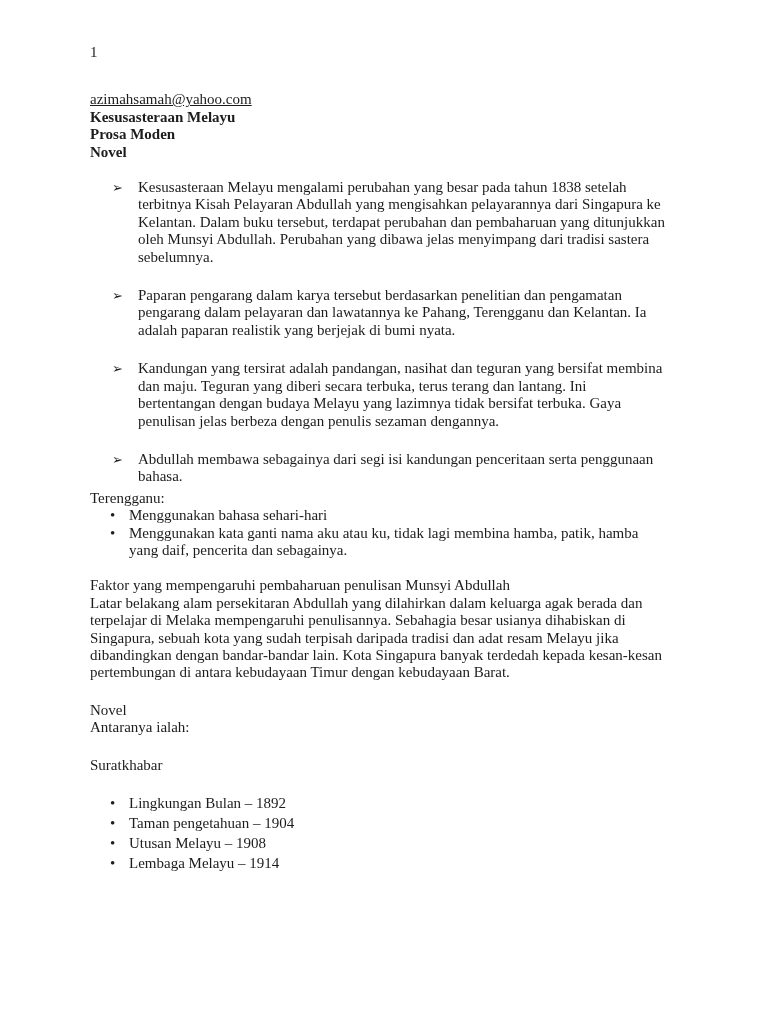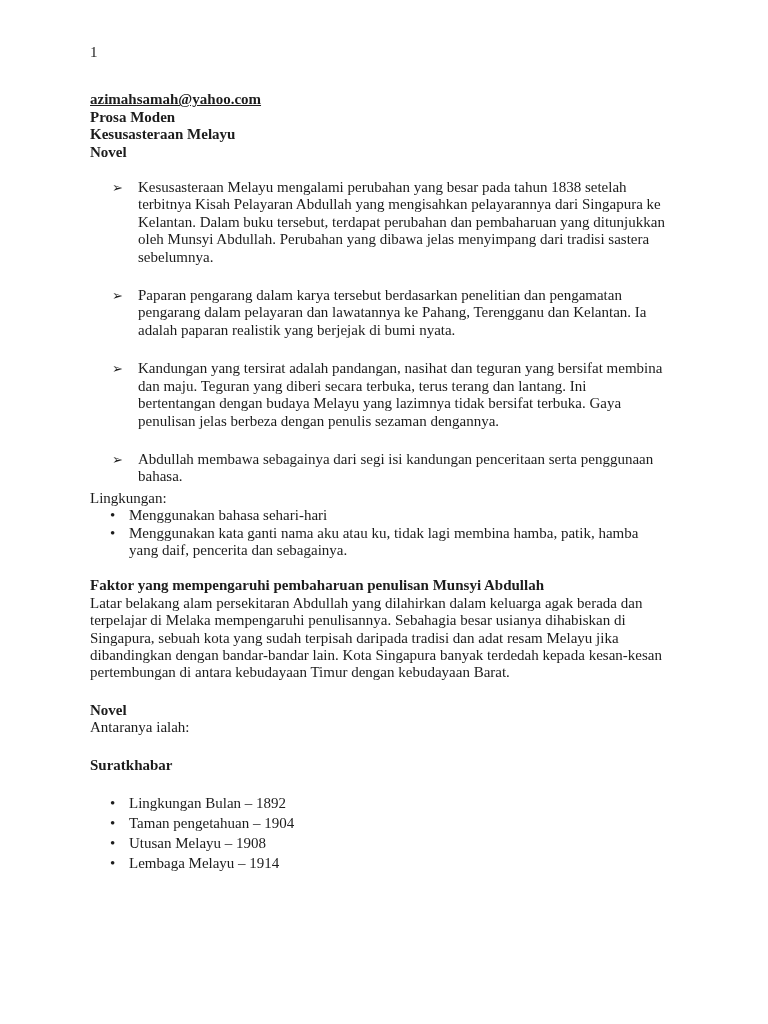--- a/index.html
+++ b/index.html
@@ -17,21 +17,21 @@
     font-family: "Liberation Serif", "DejaVu Serif", serif;
     font-size: 15px;
     line-height: 17.4px;
     padding: 44px 103px 0 90px;
     overflow: hidden;
   }
   .pagenum {
     margin-bottom: 30px;
   }
   .email {
-    font-weight: bold;
+    font-weight: normal;
     text-decoration: underline;
   }
   .hdr {
     font-weight: bold;
   }
   .arrow-list {
     margin-top: 18px;
     margin-bottom: 4px;
   }
   .arrow-item {
@@ -56,43 +56,43 @@
   .dot-item {
     position: relative;
     padding-left: 39px;
   }
   .dot-item .marker {
     position: absolute;
     left: 20px;
     top: 0;
   }
   .heading {
-    font-weight: bold;
+    font-weight: normal;
   }
   .mt18 { margin-top: 18px; }
   .mt17 { }
   .mt20 { margin-top: 20px; }
   .mt21 { margin-top: 21px; }
   .news-item {
     margin-bottom: 2.5px;
   }
   p { margin: 0; }
   div { margin: 0; }
 </style>
 </head>
 <body>
 
 <div class="page">
 
   <div class="pagenum">1</div>
 
   <div>
     <div><span class="email">azimahsamah@yahoo.com</span></div>
+    <div class="hdr">Kesusasteraan Melayu</div>
     <div class="hdr">Prosa Moden</div>
-    <div class="hdr">Kesusasteraan Melayu</div>
     <div class="hdr">Novel</div>
   </div>
 
   <div class="arrow-list">
     <div class="arrow-item">
       <span class="marker">➢</span>
       <span>Kesusasteraan Melayu mengalami perubahan yang besar pada tahun 1838 setelah terbitnya Kisah Pelayaran Abdullah yang mengisahkan pelayarannya dari Singapura ke Kelantan. Dalam buku tersebut, terdapat perubahan dan pembaharuan yang ditunjukkan oleh Munsyi Abdullah. Perubahan yang dibawa jelas menyimpang dari tradisi sastera sebelumnya.</span>
     </div>
     <div class="arrow-item">
       <span class="marker">➢</span>
@@ -101,21 +101,21 @@
     <div class="arrow-item">
       <span class="marker">➢</span>
       <span>Kandungan yang tersirat adalah pandangan, nasihat dan teguran yang bersifat membina dan maju. Teguran yang diberi secara terbuka, terus terang dan lantang. Ini bertentangan dengan budaya Melayu yang lazimnya tidak bersifat terbuka. Gaya penulisan jelas berbeza dengan penulis sezaman dengannya.</span>
     </div>
     <div class="arrow-item">
       <span class="marker">➢</span>
       <span>Abdullah membawa sebagainya dari segi isi kandungan penceritaan serta penggunaan bahasa.</span>
     </div>
   </div>
 
-  <div class="label">Lingkungan:</div>
+  <div class="label">Terengganu:</div>
 
   <div>
     <div class="dot-item">
       <span class="marker">•</span>
       <span>Menggunakan bahasa sehari-hari</span>
     </div>
     <div class="dot-item">
       <span class="marker">•</span>
       <span>Menggunakan kata ganti nama aku atau ku, tidak lagi membina hamba, patik, hamba yang daif, pencerita dan sebagainya.</span>
     </div>

